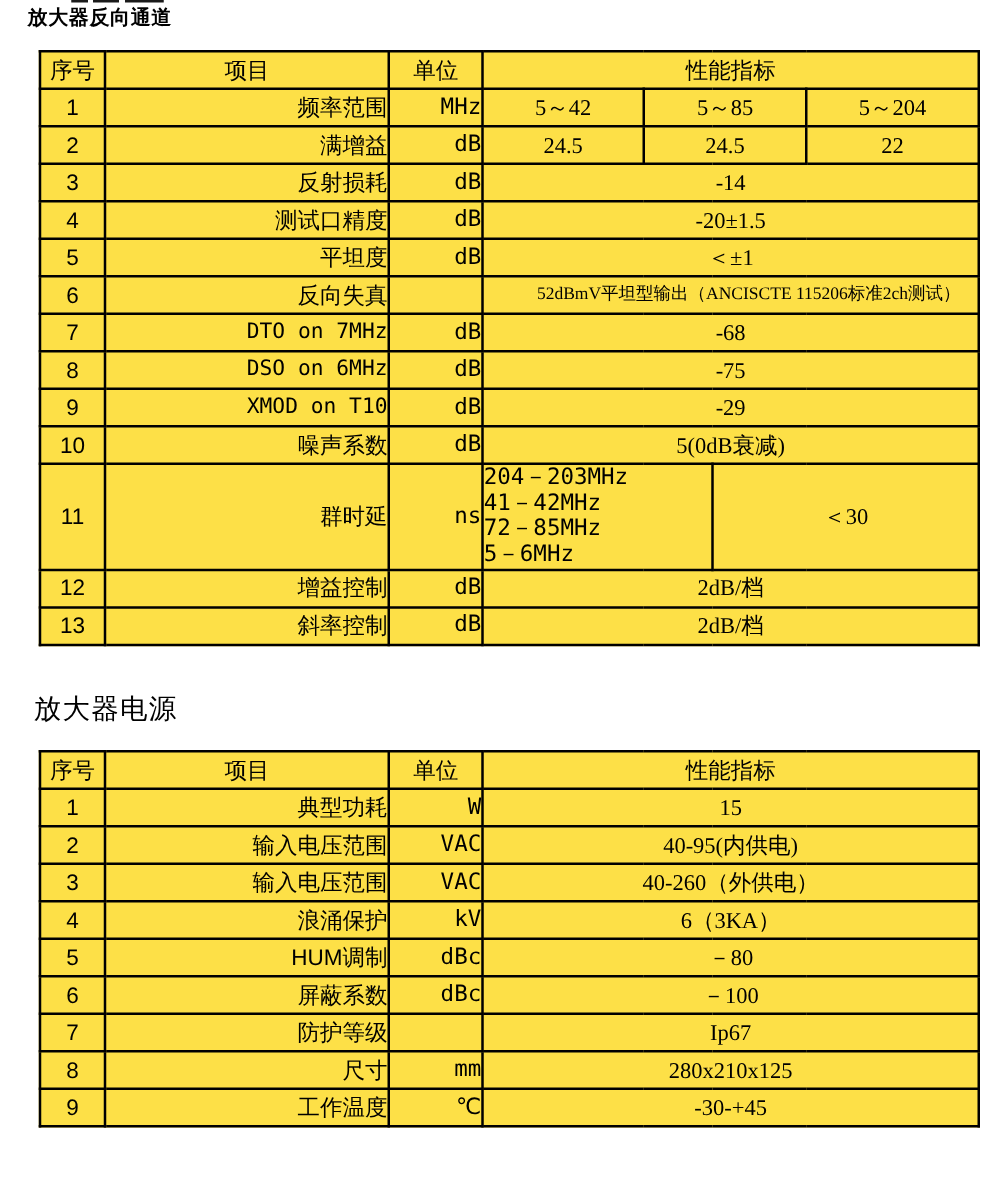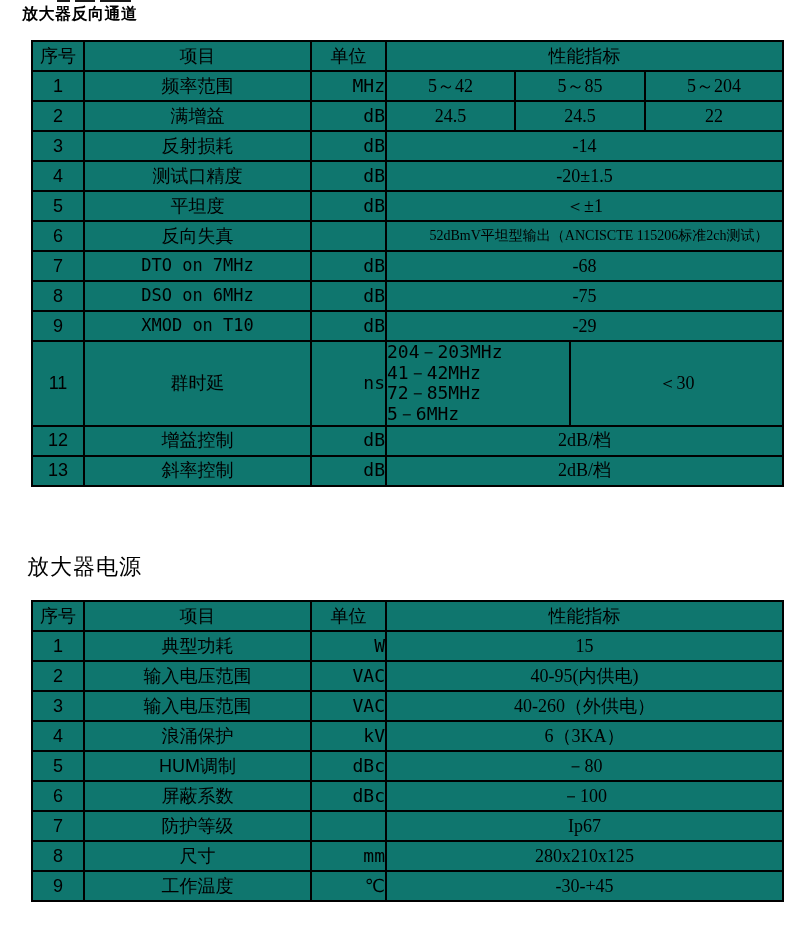--- a/index.html
+++ b/index.html
@@ -15,39 +15,39 @@
   .doc-title-large{
     position:absolute;left:27px;top:552px;
     font-size:22px;font-weight:normal;letter-spacing:1px;
   }
   .clip-artifact{
     position:absolute;left:57px;top:0;width:74px;height:2px;
     background:linear-gradient(90deg,#1a1a1a 0 18%,#fff 18% 24%,#1a1a1a 24% 52%,#fff 52% 58%,#1a1a1a 58% 100%);
   }
   table.spec{
     position:absolute;left:31px;width:751px;
-    border-collapse:collapse;table-layout:fixed;background:#0f766e;
+    border-collapse:collapse;table-layout:fixed;background:#fde047;
   }
   #table-reverse{top:40px;}
   #table-power{top:600px;}
   .spec td,.spec th{
     border:2px solid #000;
     padding:0;margin:0;
     vertical-align:middle;
     font-weight:normal;
     font-size:18px;
     line-height:1.15;
     overflow:hidden;
     white-space:nowrap;
   }
   .spec tr{height:30px;}
   .spec tr.tall{height:76px;}
   .spec th{text-align:center;font-size:18px;}
   .col-no{text-align:center;font-size:17px;}
-  .col-item{text-align:center;padding-left:41px;font-size:18px;}
+  .col-item{text-align:right;padding-left:41px;font-size:18px;}
   .col-item.latin{font-family:"DejaVu Sans Mono",monospace;font-size:17px;}
   .col-unit{text-align:right;font-family:"DejaVu Sans Mono","DejaVu Sans",monospace;font-size:16px;}
   .col-value{text-align:center;font-family:Liberation Serif, serif;font-size:17px;}
   .col-value.small-value{font-size:14px;letter-spacing:0;padding-left:29px;}
   .freq-cell{
     text-align:left;padding-left:43px;
     font-family:"DejaVu Sans Mono","DejaVu Sans",monospace;
     font-size:15px;line-height:18px;
   }
   .freq-cell div{white-space:nowrap;}
@@ -129,20 +129,26 @@
         <td class="col-item latin">DSO on 6MHz</td>
         <td class="col-unit">dB</td>
         <td class="col-value" colspan="4">-75</td>
       </tr>
       <tr>
         <td class="col-no">9</td>
         <td class="col-item latin">XMOD on T10</td>
         <td class="col-unit">dB</td>
         <td class="col-value" colspan="4">-29</td>
       </tr>
+      <tr>
+        <td class="col-no">10</td>
+        <td class="col-item">噪声系数</td>
+        <td class="col-unit">dB</td>
+        <td class="col-value" colspan="4">5(0dB衰减)</td>
+      </tr>
       <tr class="tall">
         <td class="col-no">11</td>
         <td class="col-item">群时延</td>
         <td class="col-unit">ns</td>
         <td class="freq-cell" colspan="2">
           <div>204－203MHz</div>
           <div>41－42MHz</div>
           <div>72－85MHz</div>
           <div>5－6MHz</div>
         </td>

